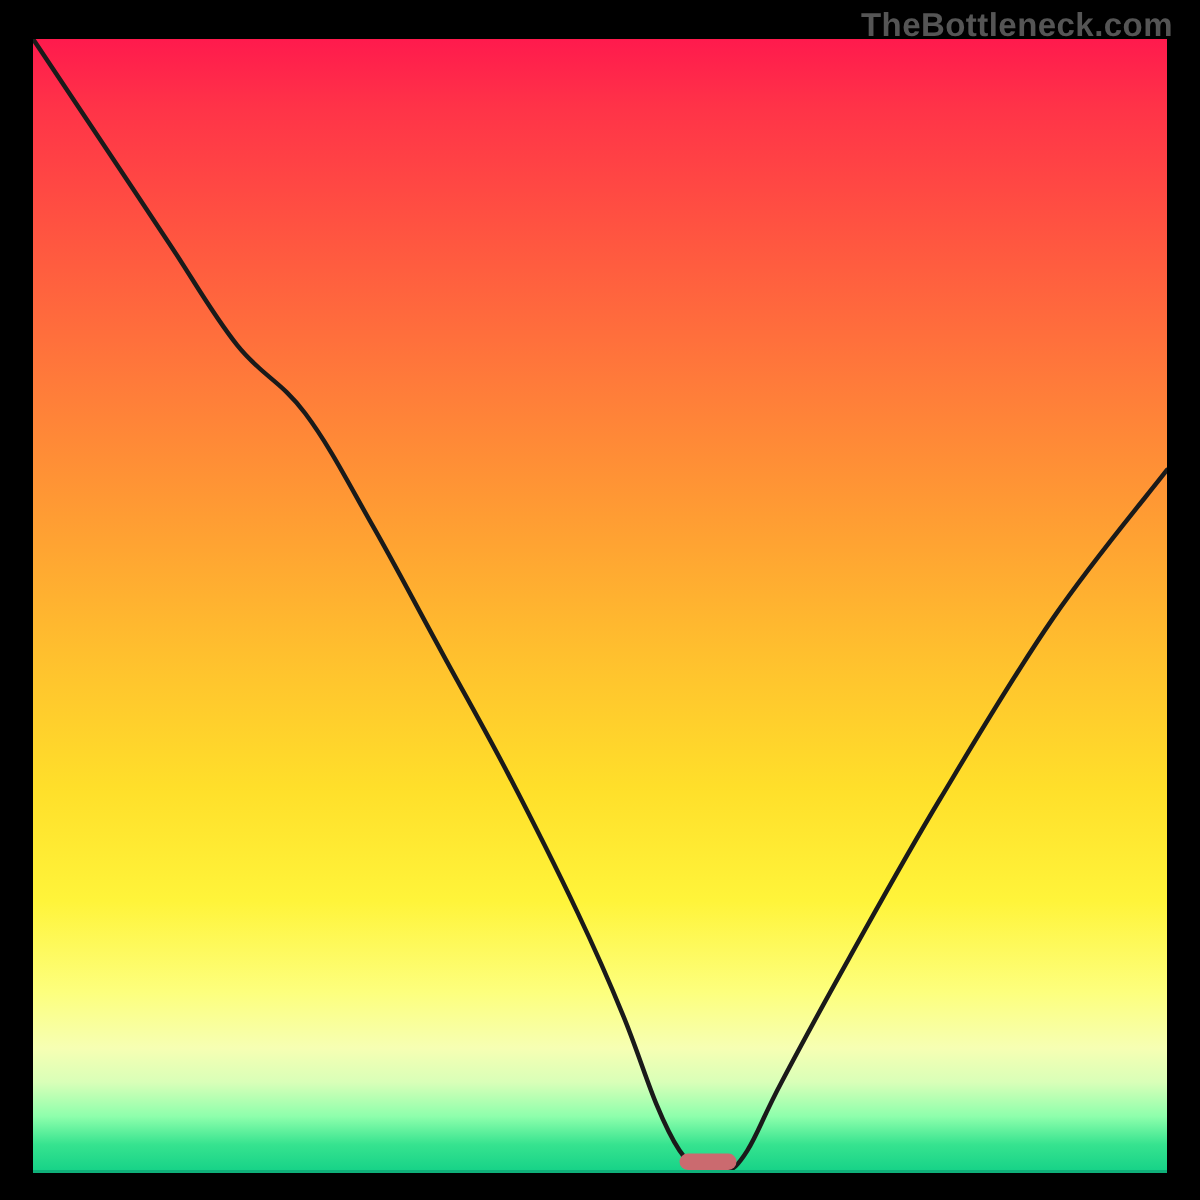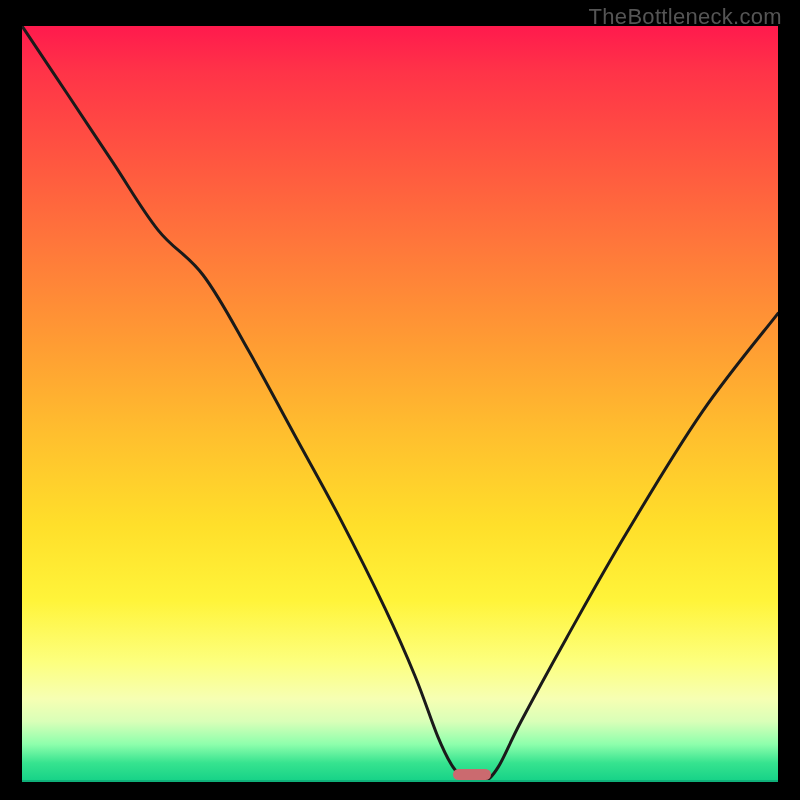--- a/index.html
+++ b/index.html
@@ -16,21 +16,21 @@
     width: 800px;
     height: 800px;
     background: #000;
   }
   .watermark {
     position: absolute;
     top: 4px;
     right: 18px;
     color: #555;
     font-size: 22px;
-    font-weight: 400;
+    font-weight: 700;
     letter-spacing: 0.3px;
     z-index: 5;
   }
   .plot-area {
     position: absolute;
     left: 22px;
     top: 26px;
     width: 756px;
     height: 756px;
     background: linear-gradient(to bottom,

